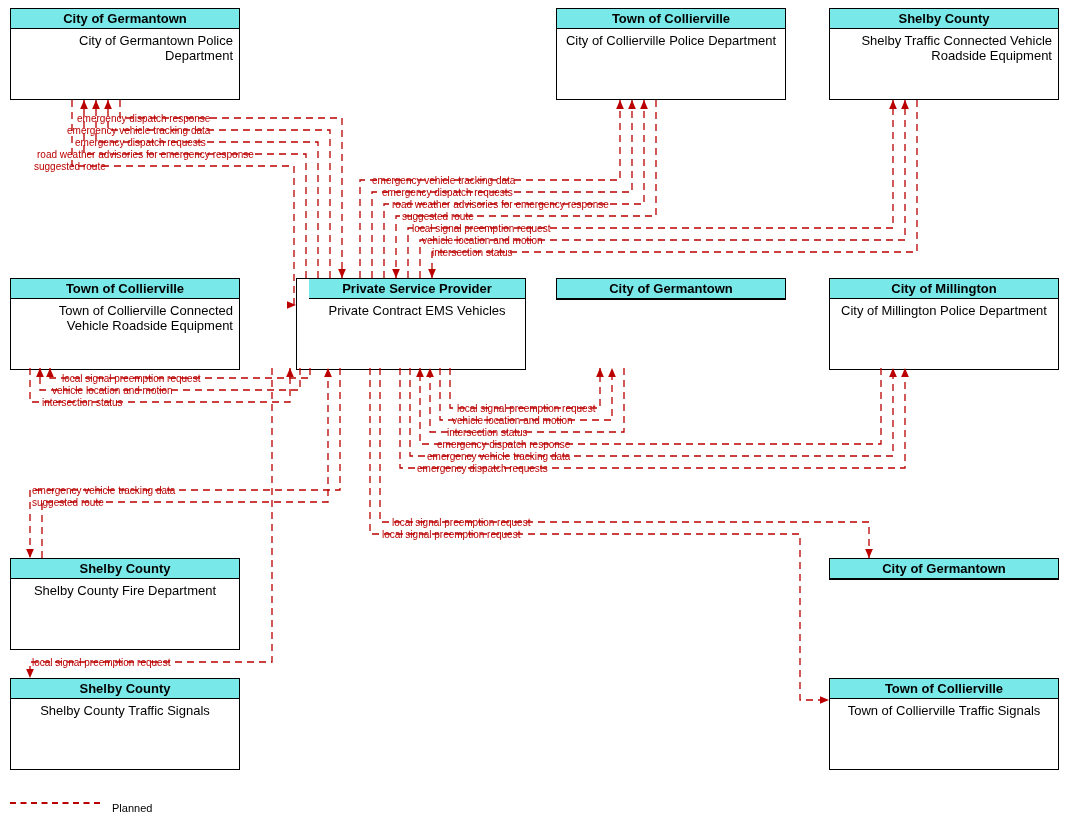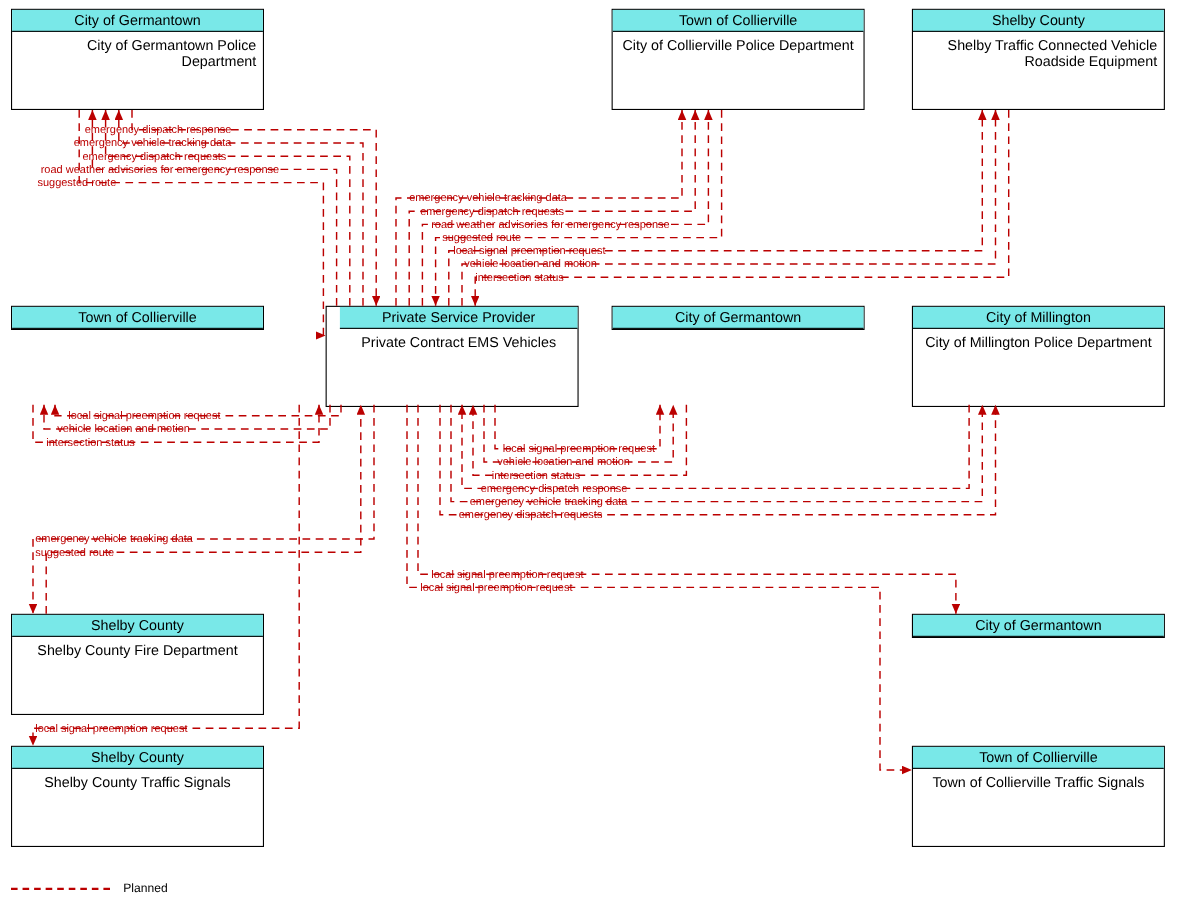--- a/index.html
+++ b/index.html
@@ -17,21 +17,21 @@
     border: 1px solid #000;
     width: 230px;
     background: #fff;
   }
   .node-header {
     background: #79e8e8;
     border-bottom: 1px solid #000;
     text-align: center;
     font-size: 13px;
     padding: 2px 4px;
-    font-weight: normal;
+    font-weight: bold;
   }
   .node-body {
     text-align: right;
     font-size: 13px;
     padding: 4px 6px;
     min-height: 70px;
     display: flex;
     align-items: flex-start;
     justify-content: center;
   }
@@ -48,21 +48,20 @@
     white-space: nowrap;
     background: #fff;
     padding: 0 2px;
     line-height: 12px;
   }
   .legend {
     position: absolute;
     left: 10px;
     bottom: 10px;
     display: flex;
-    align-items: center;
     font-size: 11px;
   }
   .legend-line {
     width: 90px;
     border-top: 2px dashed #bb0000;
     margin-right: 12px;
   }
 </style>
 </head>
 <body>
@@ -77,20 +76,21 @@
   <div class="node-body">City of Collierville Police Department</div>
 </div>
 
 <div class="node" style="left:829px; top:8px;">
   <div class="node-header">Shelby County</div>
   <div class="node-body">Shelby Traffic Connected Vehicle Roadside Equipment</div>
 </div>
 
 <div class="node" style="left:10px; top:278px;">
   <div class="node-header">Town of Collierville</div>
+  <div class="node-body">Town of Collierville Connected Vehicle Roadside Equipment</div>
 </div>
 
 <div class="node" style="left:296px; top:278px;padding-left:12px;">
   <div class="node-header">Private Service Provider</div>
   <div class="node-body">Private Contract EMS Vehicles</div>
 </div>
 
 <div class="node" style="left:556px; top:278px;">
   <div class="node-header">City of Germantown</div>
 </div>

